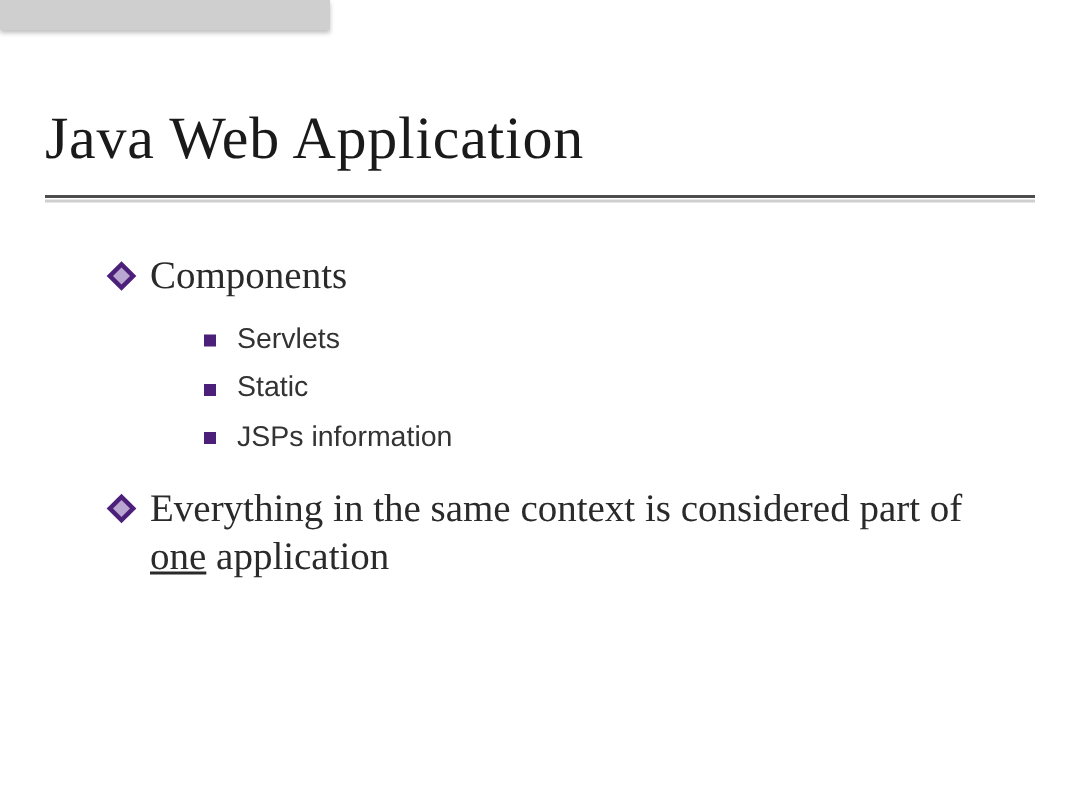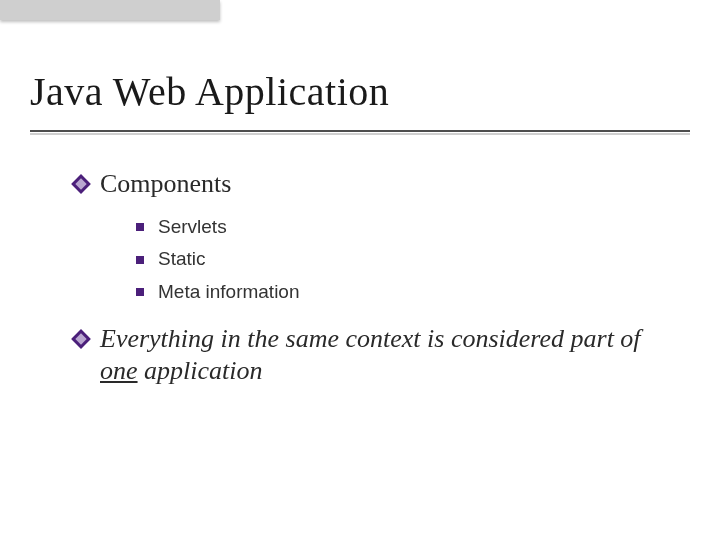--- a/index.html
+++ b/index.html
@@ -71,21 +71,20 @@
     align-items: flex-start;
     margin: 0 0 14px 0;
   }
   .l1 .text {
     font-family: "Comic Sans MS", "Comic Sans", cursive;
     font-size: 26px;
     color: #2a2a2a;
     line-height: 1.25;
   }
   .l1 .text.italic {
-    font-style: italic;
   }
   .l1 .text .u {
     text-decoration: underline;
   }
   .diamond-bullet {
     flex: 0 0 auto;
     width: 14px;
     height: 14px;
     margin: 9px 12px 0 0;
     position: relative;
@@ -152,21 +151,21 @@
       <div class="l2">
         <span class="sq"></span>
         <span class="text">Servlets</span>
       </div>
       <div class="l2">
         <span class="sq"></span>
         <span class="text">Static</span>
       </div>
       <div class="l2">
         <span class="sq"></span>
-        <span class="text">Meta information</span>
+        <span class="text">JSPs information</span>
       </div>
     </div>
 
     <div class="l1">
       <span class="diamond-bullet">
         <span class="outer"></span>
           <span class="inner"></span>
       </span>
       <span class="text italic">
         <span>Everything in the same context is considered part of </span><span class="u">one</span><span> application</span>

